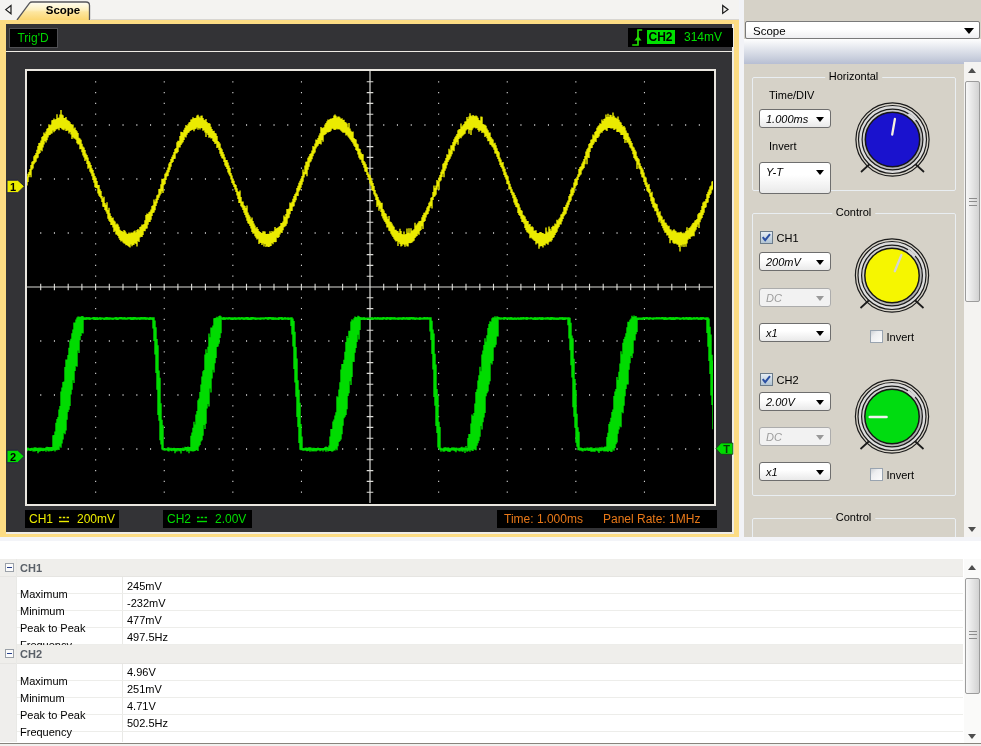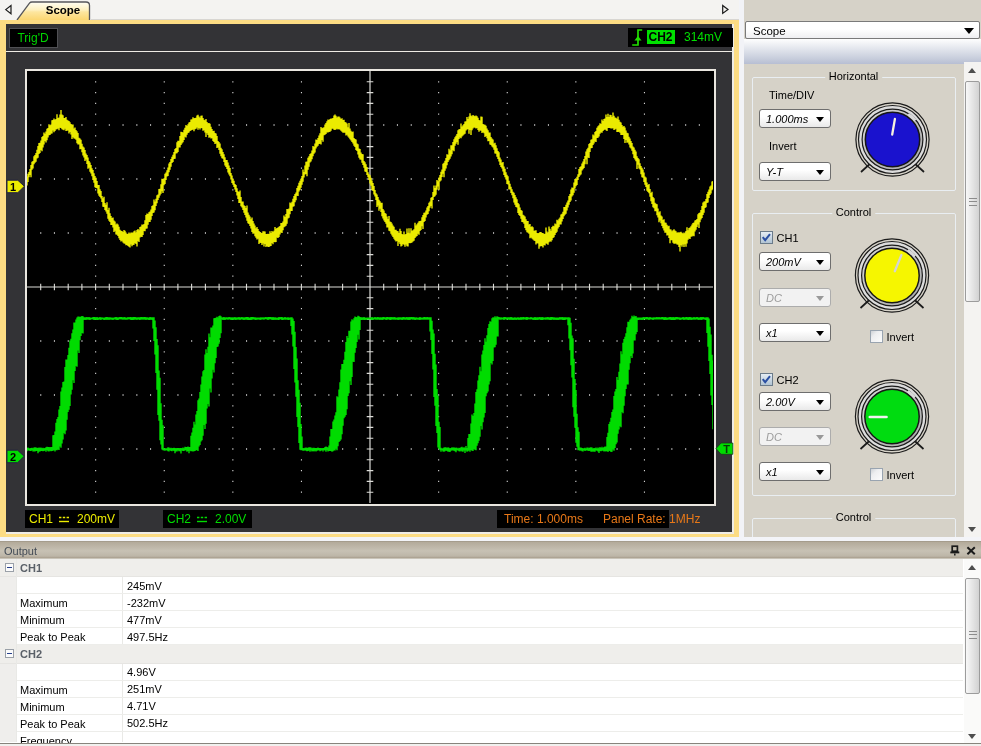--- a/index.html
+++ b/index.html
@@ -20,21 +20,21 @@
   color:#00D400; line-height:18px; text-align:center; font-size:12px; }
 #trigbox { left:628px; top:8px; width:104.5px; height:19px; background:#000; color:#00E000; font-size:12px; }
 #ch2chip { left:18.5px; top:1.5px; width:28px; height:14.5px; background:#00E000; color:#000;
   text-align:center; line-height:14.5px; font-size:12px; font-weight:bold; }
 #trigval { left:56px; top:1px; line-height:17px; font-size:12px; }
 #sep { left:5.5px; top:30.8px; width:726px; height:1.6px; background:#EFECE5; }
 #plot { left:24.5px; top:48.5px; width:691px; height:437px; border:2.5px solid #EAE7E0; background:#000; }
 .botbox { top:490px; white-space:nowrap; height:18px; background:#000; color:#ECEC00; line-height:18.5px; font-size:12px; }
 #bb1 { left:25px; width:93.5px; }
 #bb2 { left:163px; width:89px; color:#00DC00; }
-#bb3 { left:497px; width:172px; color:#E87818; }
+#bb3 { left:497px; width:220px; color:#E87818; }
 
 
 #cpanel { left:744px; top:0; width:237px; height:537px; background:#D6D2C8; }
 #cphdr { left:0; top:0; width:237px; height:19.5px; border-top:1px solid #ABA392;
   background:linear-gradient(#E2DDD3,#E6E2DA 40%,#CCC6BA); color:#64646E; }
 #cphdr span { position:absolute; left:5px; top:3.5px; font-size:11.5px; }
 #cpcombo { left:1px; top:20.5px; width:235px; height:18.5px; border:1px solid #7A7A7A; border-radius:2px;
   background:linear-gradient(#FFFFFF 45%,#EFEFF1); }
 #cpcombo span { position:absolute; left:7px; top:3px; font-size:11.5px; color:#000; }
 #cpcombo i { position:absolute; right:5px; top:6px; width:0; height:0;
@@ -68,21 +68,21 @@
 .arr.up { border-bottom:5.5px solid #4E4E4E; border-top:none; top:6px; }
 .arr.dn { border-top:5.5px solid #4E4E4E; border-bottom:none; top:6.5px; }
 
 
 #outpanel { left:0; top:541px; width:981px; height:205px; background:#FFFFFF; }
 #outhdr { left:0; top:0; width:981px; height:17.5px; border-top:1.3px solid #A59C8C;
   background:linear-gradient(#B3AA9A,#C7C1B4 55%,#BDB6A8 88%,#A89E8D); border-bottom:1px solid #C8C3B8; color:#434B55; }
 #outhdr span { position:absolute; left:4px; top:2.5px; }
 .orow { position:absolute; left:0; width:963px; height:17px; border-bottom:1px solid #EDEDEA; }
 .orow.grp2 { background:#EFEEEB; border-bottom:1px solid #E6E5E2; height:18.5px; z-index:2; }
-.orow .c1 { position:absolute; left:20px; top:20px; color:#000; }
+.orow .c1 { position:absolute; left:20px; top:11px; color:#000; }
 .orow .c2 { position:absolute; left:127px; top:2.5px; color:#000; }
 .orow .gt { position:absolute; left:20px; top:3px; color:#5A6068; font-weight:bold; }
 .exp { position:absolute; left:5px; top:4px; width:9px; height:9px; border:1px solid #9AA0A8; background:#FCFCFC; }
 .exp i { position:absolute; left:1.2px; top:3px; width:4.6px; height:1.1px; background:#27408B; display:block; }
 .colsep { position:absolute; top:0; width:1px; background:#E9E9E6; }
 #outbottom { left:0; top:201.8px; width:981px; height:1.6px; background:#87847C; }
 
 .gap { background:#F1F0EE; }
 </style></head>
 <body>
@@ -173,21 +173,21 @@
     <div class="abs" id="cpbody">
       <div class="grp" style="top:12.5px;height:114.5px">
           <b>Horizontal</b>
         </div>
       <div class="lbl" style="left:16px;top:24.5px">Time/DIV</div>
       <div class="combo" style="left:15px;top:45px;width:72px;height:19px">
           <span>1.000ms</span>
           <i></i>
         </div>
       <div class="lbl" style="left:16px;top:75.5px">Invert</div>
-      <div class="combo" style="left:15px;top:98px;width:72px;height:19px">
+      <div class="combo" style="left:15px;top:98px;width:72px;height:32px">
           <span>Y-T</span>
           <i></i>
         </div>
       <div class="grp" style="top:149px;height:283px">
           <b>Control</b>
         </div>
       <div class="cbx" style="left:15.5px;top:166.5px"><svg width="13" height="13" viewBox="0 0 13 13">
             <defs>
               <linearGradient id="cb" x1="0" y1="0" x2="0" y2="1">
                 <stop offset="0" stop-color="#E6EEF5"></stop>
@@ -304,29 +304,20 @@
           <div class="grip" style="top:119.5px"></div>
           <div class="grip" style="top:123px"></div>
       </div>
       <div class="sbtn" style="top:458px">
           <i class="arr dn"></i>
         </div>
     </div>
   </div>
 
   <div class="abs" id="outpanel">
-    <div class="abs" id="outhdr">
-        <span>Output</span>
-      <svg class="abs" style="left:947px;top:3px" width="31" height="14" viewBox="0 0 31 14">
-        <rect x="5.2" y="1.2" width="5.2" height="5" fill="none" stroke="#1b1b1b" stroke-width="1.7"></rect>
-        <path d="M3.3 7.4H12.3" stroke="#1b1b1b" stroke-width="1.9"></path>
-        <path d="M7.8 8.4V10.6" stroke="#1b1b1b" stroke-width="1.5"></path>
-        <path d="M20.4 2.2L27.8 9.2M27.8 2.2L20.4 9.2" stroke="#1b1b1b" stroke-width="2"></path>
-      </svg>
-    </div>
     <div class="abs" style="left:0;top:17.5px;width:963px;height:184px;background:#fff">
       <div class="abs" style="left:0;top:0;width:15.5px;height:183px;background:#EFEEEC;z-index:1"></div>
       <div class="colsep" style="left:15.5px;height:183px;z-index:3"></div>
       <div class="colsep" style="left:122px;height:183px"></div>
       <div class="orow grp2" style="top:0">
           <div class="exp">
             <i></i>
           </div>
           <span class="gt">CH1</span>
         </div>

